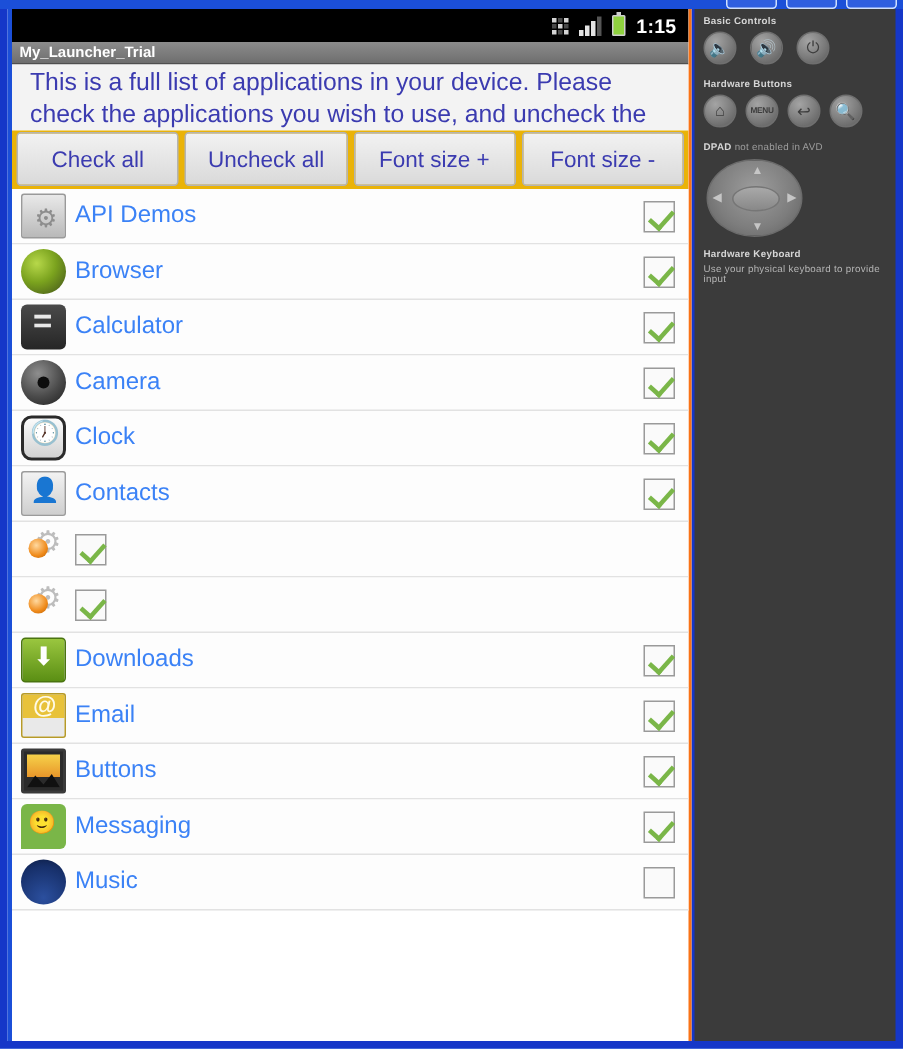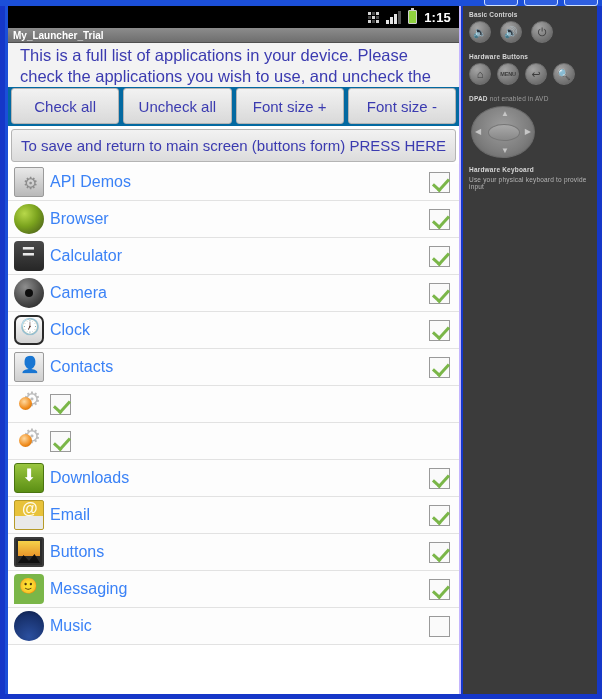--- a/index.html
+++ b/index.html
@@ -31,21 +31,21 @@
     border: 1px solid #cfe0ff;
     border-radius: 3px;
   }
 
   
   .device {
     position: absolute; left: 5px; top: 6px;
     width: 456px; height: 688px;
     background: #ffffff;
     border-left: 3px solid #1b4fd8;
-    border-right: 2px solid #c4b5fd;
+    border-right: 2px solid #f97316;
     overflow: hidden;
   }
 
   
   .statusbar {
     position: relative;
     height: 22px; width: 100%;
     background: #000000;
     display: flex; align-items: center; justify-content: flex-end;
     padding-right: 8px; gap: 7px;
@@ -96,21 +96,21 @@
     padding: 2px 6px 0 12px;
     height: 44px;
     overflow: hidden;
     font-family: "Liberation Sans", sans-serif;
   }
 
   
   .btnrow {
     display: flex; gap: 4px;
     padding: 1px 3px 2px 3px;
-    background: #0369a1;
+    background: #eab308;
   }
   .abtn {
     flex: 1;
     height: 36px;
     background: linear-gradient(#f2f2f2, #d9d9d9);
     border: 1px solid #b4b4b4;
     border-radius: 3px;
     color: #3b3bb0;
     font-size: 15px;
     display: flex; align-items: center; justify-content: center;
@@ -292,21 +292,20 @@
 
     <div class="instructions">This is a full list of applications in your device. Please check the applications you wish to use, and uncheck the ones you do not</div>
 
     <div class="btnrow">
       <div class="abtn">Check all</div>
       <div class="abtn">Uncheck all</div>
       <div class="abtn">Font size +</div>
       <div class="abtn">Font size -</div>
     </div>
 
-    <div class="savebtn">To save and return to main screen (buttons form) PRESS HERE</div>
 
     <div class="applist" id="applist">
         <div class="approw">
           <div class="appicon ic-folder"></div>
           <div class="appname">API Demos</div>
           <div class="chk on"></div>
         </div>
         <div class="approw">
           <div class="appicon ic-globe"></div>
           <div class="appname">Browser</div>

